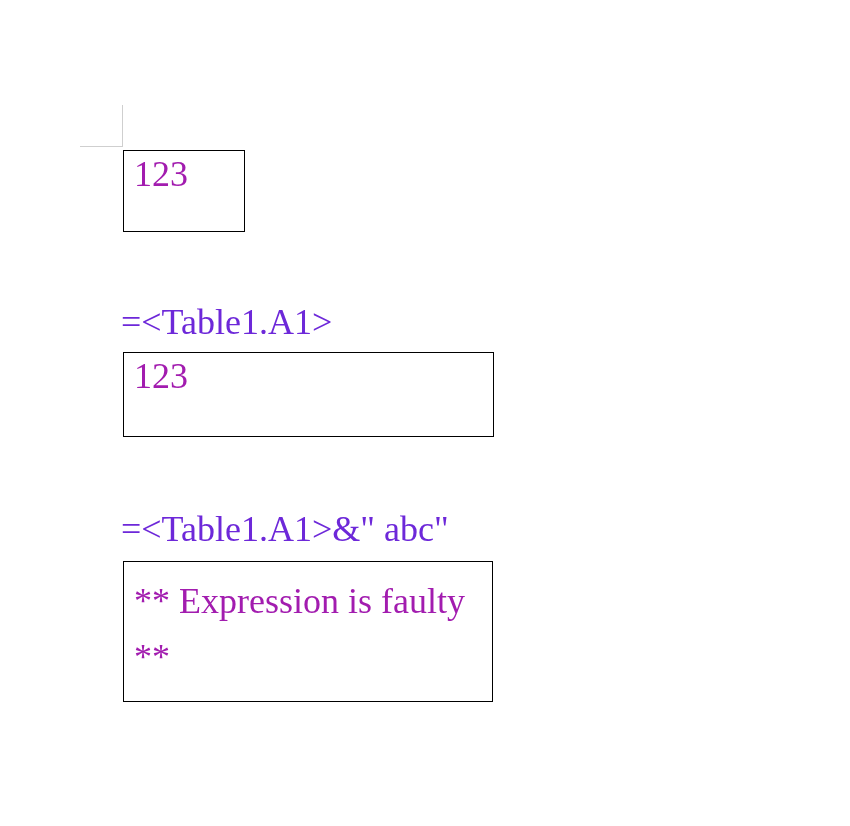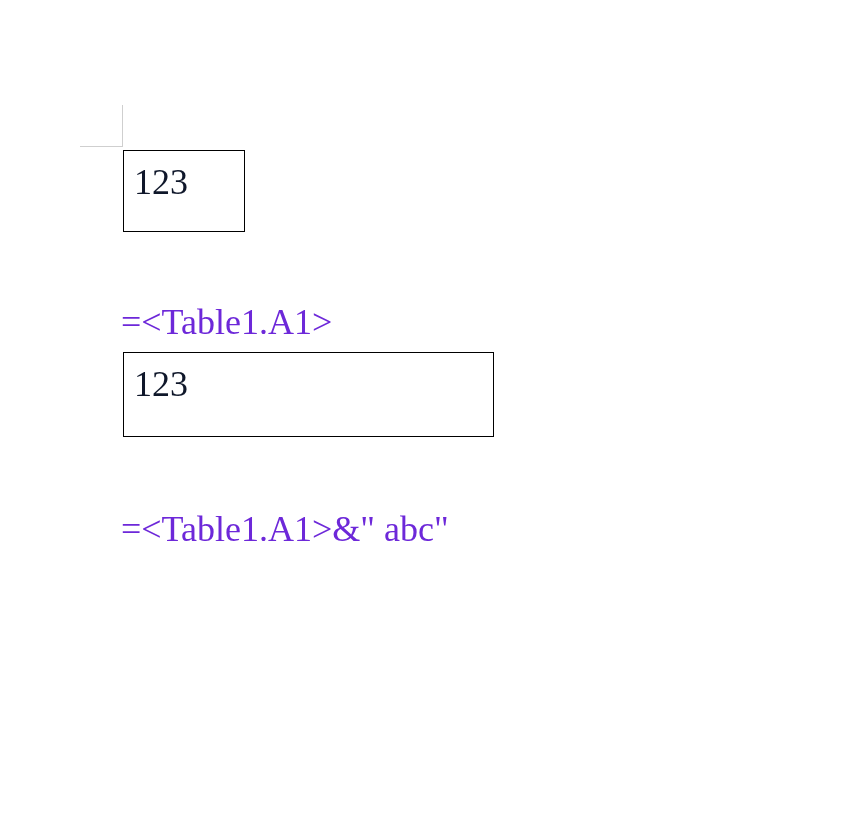--- a/index.html
+++ b/index.html
@@ -32,22 +32,22 @@
       height: 42px;
       background: #cfcfcf;
     }
 
     .box {
       position: absolute;
       border: 1.5px solid #000;
       background: #fff;
       font-size: 36px;
       line-height: 1.3;
-      color: #0f172a;
-      padding: 8px 10px 8px 10px;
+      color: #a21caf;
+      padding: 0 10px 8px 10px;
       overflow: hidden;
     }
     .caption {
       position: absolute;
       font-size: 36px;
       color: #6d28d9;
       line-height: 1.2;
       white-space: nowrap;
     }
 
@@ -77,13 +77,14 @@
 <div class="canvas">
   <div class="margin-mark-h"></div>
   <div class="margin-mark-v"></div>
 
   <div class="box cell1">123</div>
 
   <div class="caption cap2">=&lt;Table1.A1&gt;</div>
   <div class="box cell2">123</div>
 
   <div class="caption cap3">=&lt;Table1.A1&gt;&amp;" abc"</div>
+  <div class="box cell3">** Expression is faulty **</div>
 </div>
 
 </body></html>

